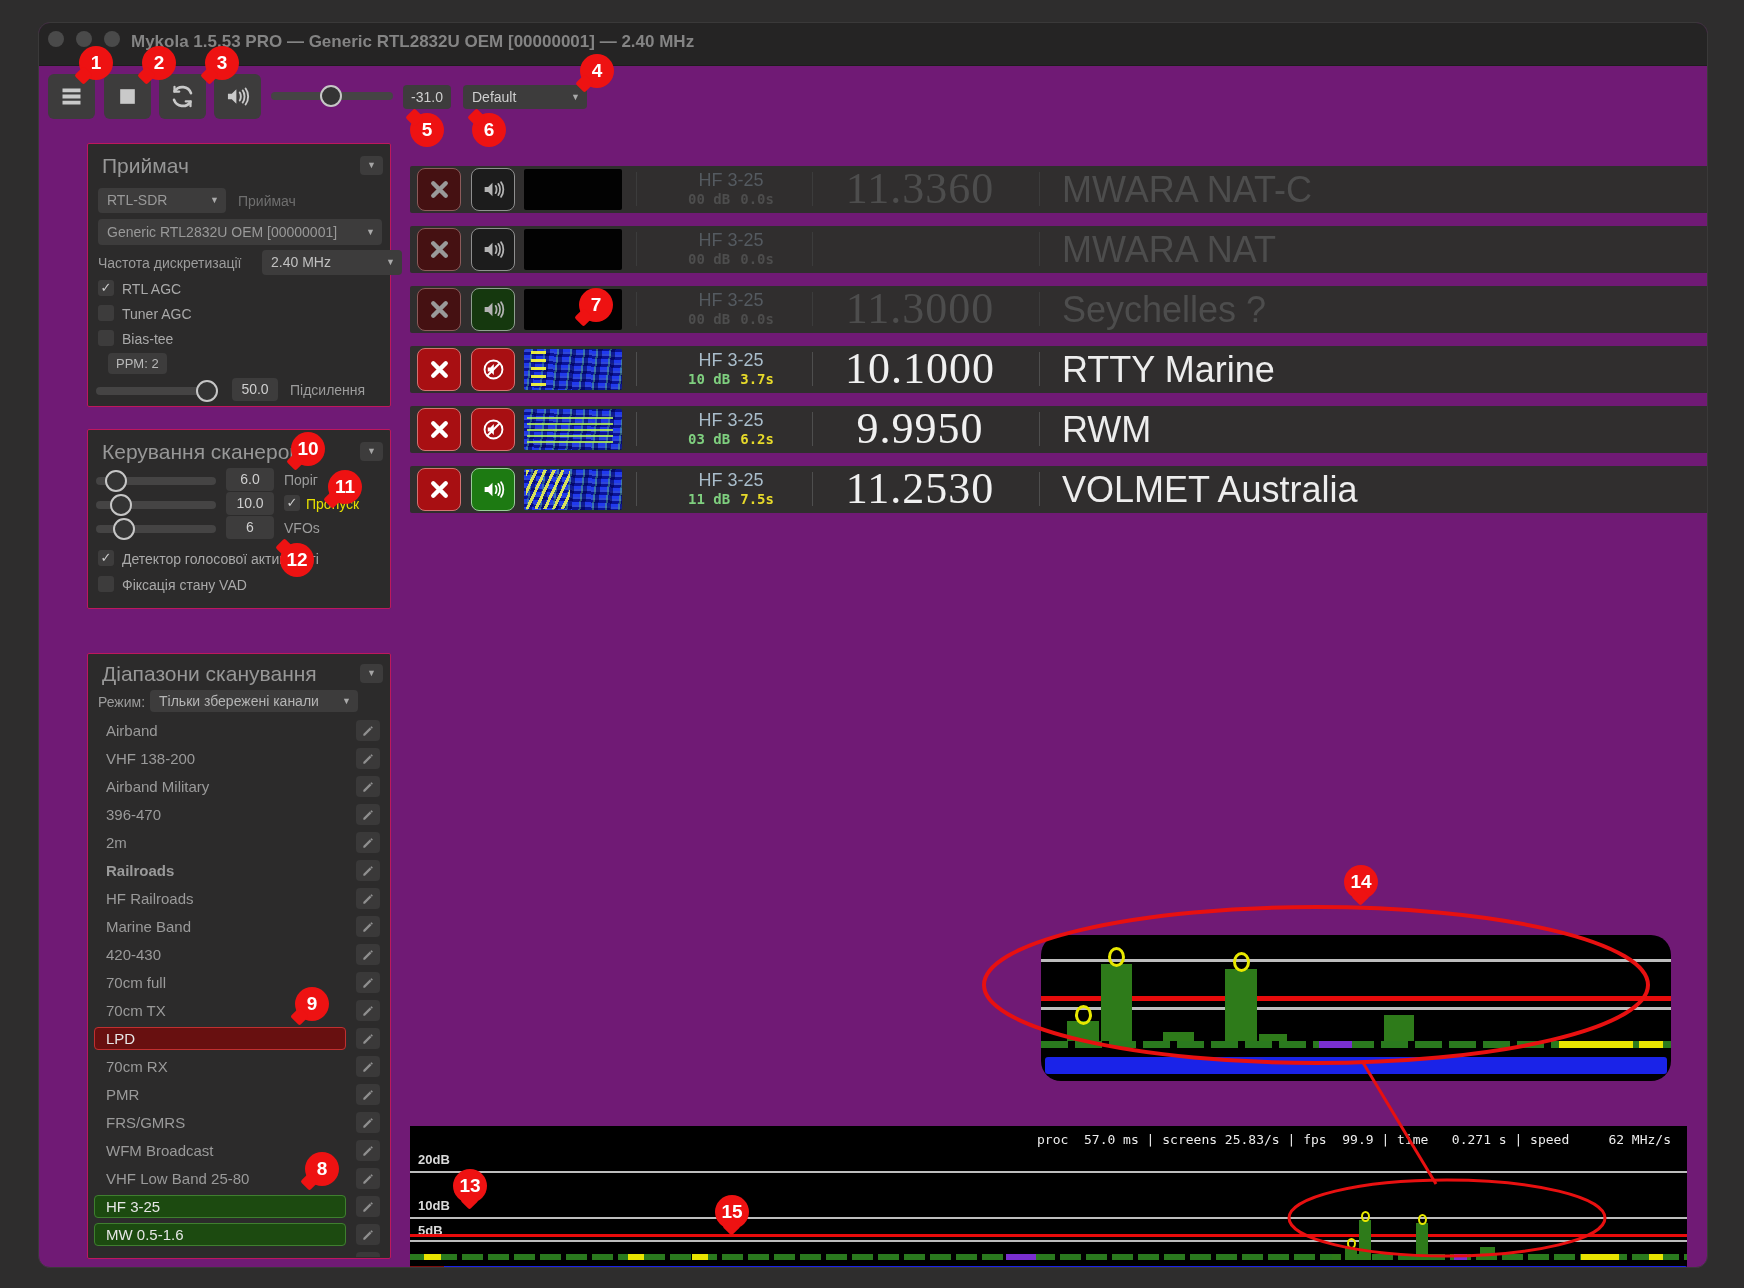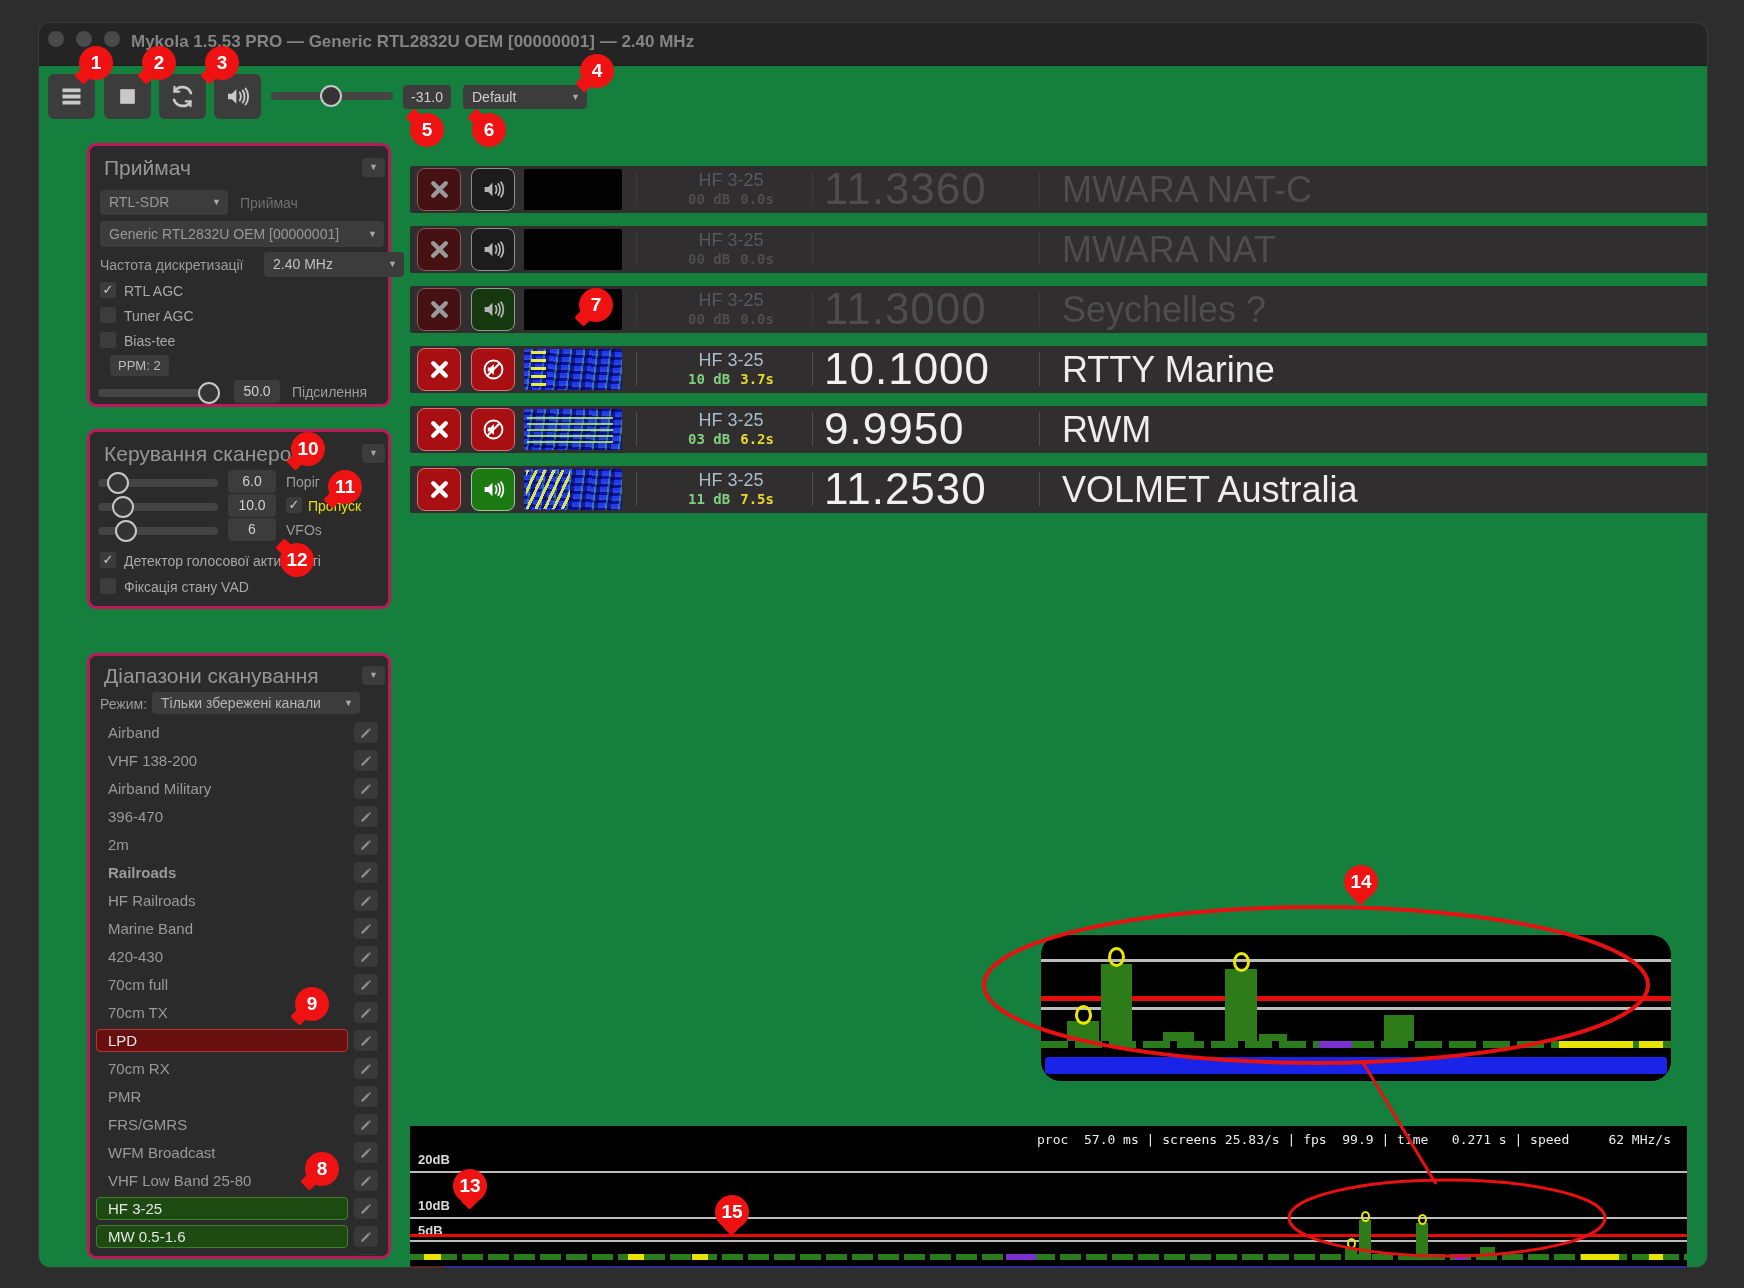--- a/index.html
+++ b/index.html
@@ -1,35 +1,35 @@
 <!DOCTYPE html>
 <html><head>
 <meta charset="utf-8">
 <style>
   html,body{margin:0;padding:0}
   body{width:1744px;height:1288px;position:relative;background:#2e2d2d;overflow:hidden;
        font-family:"Liberation Sans",sans-serif;-webkit-font-smoothing:antialiased}
-  .window{position:absolute;left:38px;top:22px;width:1670px;height:1246px;background:#15803d;
+  .window{position:absolute;left:38px;top:22px;width:1670px;height:1246px;background:#701a75;
           border:1px solid #3a3939;border-radius:12px;box-sizing:border-box;overflow:hidden}
   
   .titlebar{position:absolute;left:0;top:0;right:0;height:42px;background:#252424;border-bottom:1px solid #1e1d1d}
   .dot{position:absolute;top:8px;width:16px;height:16px;border-radius:50%;background:#4a4a4a}
   .title-text{position:absolute;left:92px;top:9px;font-size:17px;font-weight:bold;color:#848484;white-space:nowrap}
   
   .tbtn{position:absolute;width:47px;height:45px;background:#3d3c3c;border:none;border-radius:6px;color:#c9c9c9;
         display:flex;align-items:center;justify-content:center;padding:0}
   .tbtn svg{width:27px;height:27px}
   .track{position:absolute;height:8px;background:#454444;border-radius:4px}
   .thumb{position:absolute;width:22px;height:22px;border-radius:50%;background:#343434;border:2px solid #c6c6c6;box-sizing:border-box}
   .valuebox{position:absolute;background:#3d3c3c;border-radius:4px;color:#cfcfcf;font-size:14px;text-align:center}
   .combo{position:absolute;background:#3d3c3c;border-radius:4px;color:#999;font-size:14px;white-space:nowrap;
          overflow:hidden;box-sizing:border-box;padding:0 20px 0 9px}
   .combo .car{position:absolute;right:7px;top:0;font-size:9px;color:#aaa}
   
-  .panel{position:absolute;left:48px;width:304px;background:#2c2b2b;border:3px solid #be185d;border-radius:9px;box-sizing:border-box}
+  .panel{position:absolute;left:48px;width:304px;background:#2c2b2b;border:1px solid #be185d;border-radius:2px;box-sizing:border-box}
   .ptitle{position:absolute;font-size:21px;color:#979797}
   .fold{position:absolute;width:23px;height:19px;background:#3d3c3c;border-radius:4px;color:#a5a5a5;
         font-size:9px;text-align:center;line-height:19px}
   .plabel{position:absolute;font-size:14px;color:#9c9c9c;white-space:nowrap}
   .dimlabel{color:#6f6f6f}
   .cbox{position:absolute;width:16px;height:16px;background:#3d3c3c;border-radius:3px;color:#cdcdcd;
         font-size:13px;line-height:16px;text-align:center}
   .cbox span{visibility:hidden}
   .cbox.on span{visibility:visible}
   .cblabel{position:absolute;font-size:14px;color:#a9a9a9;white-space:nowrap}
@@ -70,22 +70,22 @@
     background:repeating-linear-gradient(0deg, rgba(180,240,90,.85) 0 2px, rgba(10,30,200,.1) 2px 6px)}
   .wf-c::before{content:"";position:absolute;left:2px;top:1px;width:44px;height:39px;
     background:repeating-linear-gradient(115deg, rgba(235,245,80,.9) 0 3px, rgba(20,40,220,.12) 3px 8px)}
   .vsep{position:absolute;top:6px;width:1px;height:34px;background:#4e4e4e}
   .s1{left:226px}.s2{left:402px}.s3{left:629px}
   .row.idle .vsep{background:#3c3c3c}
   .bandlbl{position:absolute;left:240px;width:162px;top:4px;text-align:center;font-size:18px;color:#a9bdcb}
   .meter{position:absolute;left:240px;width:162px;top:25px;text-align:center;
          font-family:"DejaVu Sans Mono",monospace;font-size:14px;font-weight:bold;white-space:nowrap}
   .meter .db{color:#7fcf7f}.meter .tm{color:#e6d92a;margin-left:10px}
-  .freq{position:absolute;left:414px;top:-2px;width:192px;height:47px;font-size:44px;line-height:50px;text-align:left;
-        font-weight:300;letter-spacing:1px;color:#f0f0f0;font-family:Liberation Sans, sans-serif}
+  .freq{position:absolute;left:414px;top:-2px;width:192px;height:47px;font-size:44px;line-height:50px;text-align:center;
+        font-weight:300;letter-spacing:1px;color:#f0f0f0;font-family:Liberation Serif, serif}
   .cname{position:absolute;left:652px;top:-1px;height:47px;font-size:36px;line-height:50px;font-weight:300;
          color:#ededed;white-space:nowrap}
   .row.idle .freq,.row.idle .cname{color:#4d4d4d}
   .row.idle .bandlbl{color:#545a60}
   .row.idle .meter .db,.row.idle .meter .tm{color:#4d4d4d}
   
   .spectrum{position:absolute;left:371px;top:1103px;width:1277px;height:154px;background:#000;
             border-radius:0 0 14px 6px}
   .stats{position:absolute;top:6px;right:16px;font-family:"DejaVu Sans Mono",monospace;font-size:13px;
          color:#ededed;white-space:pre}

